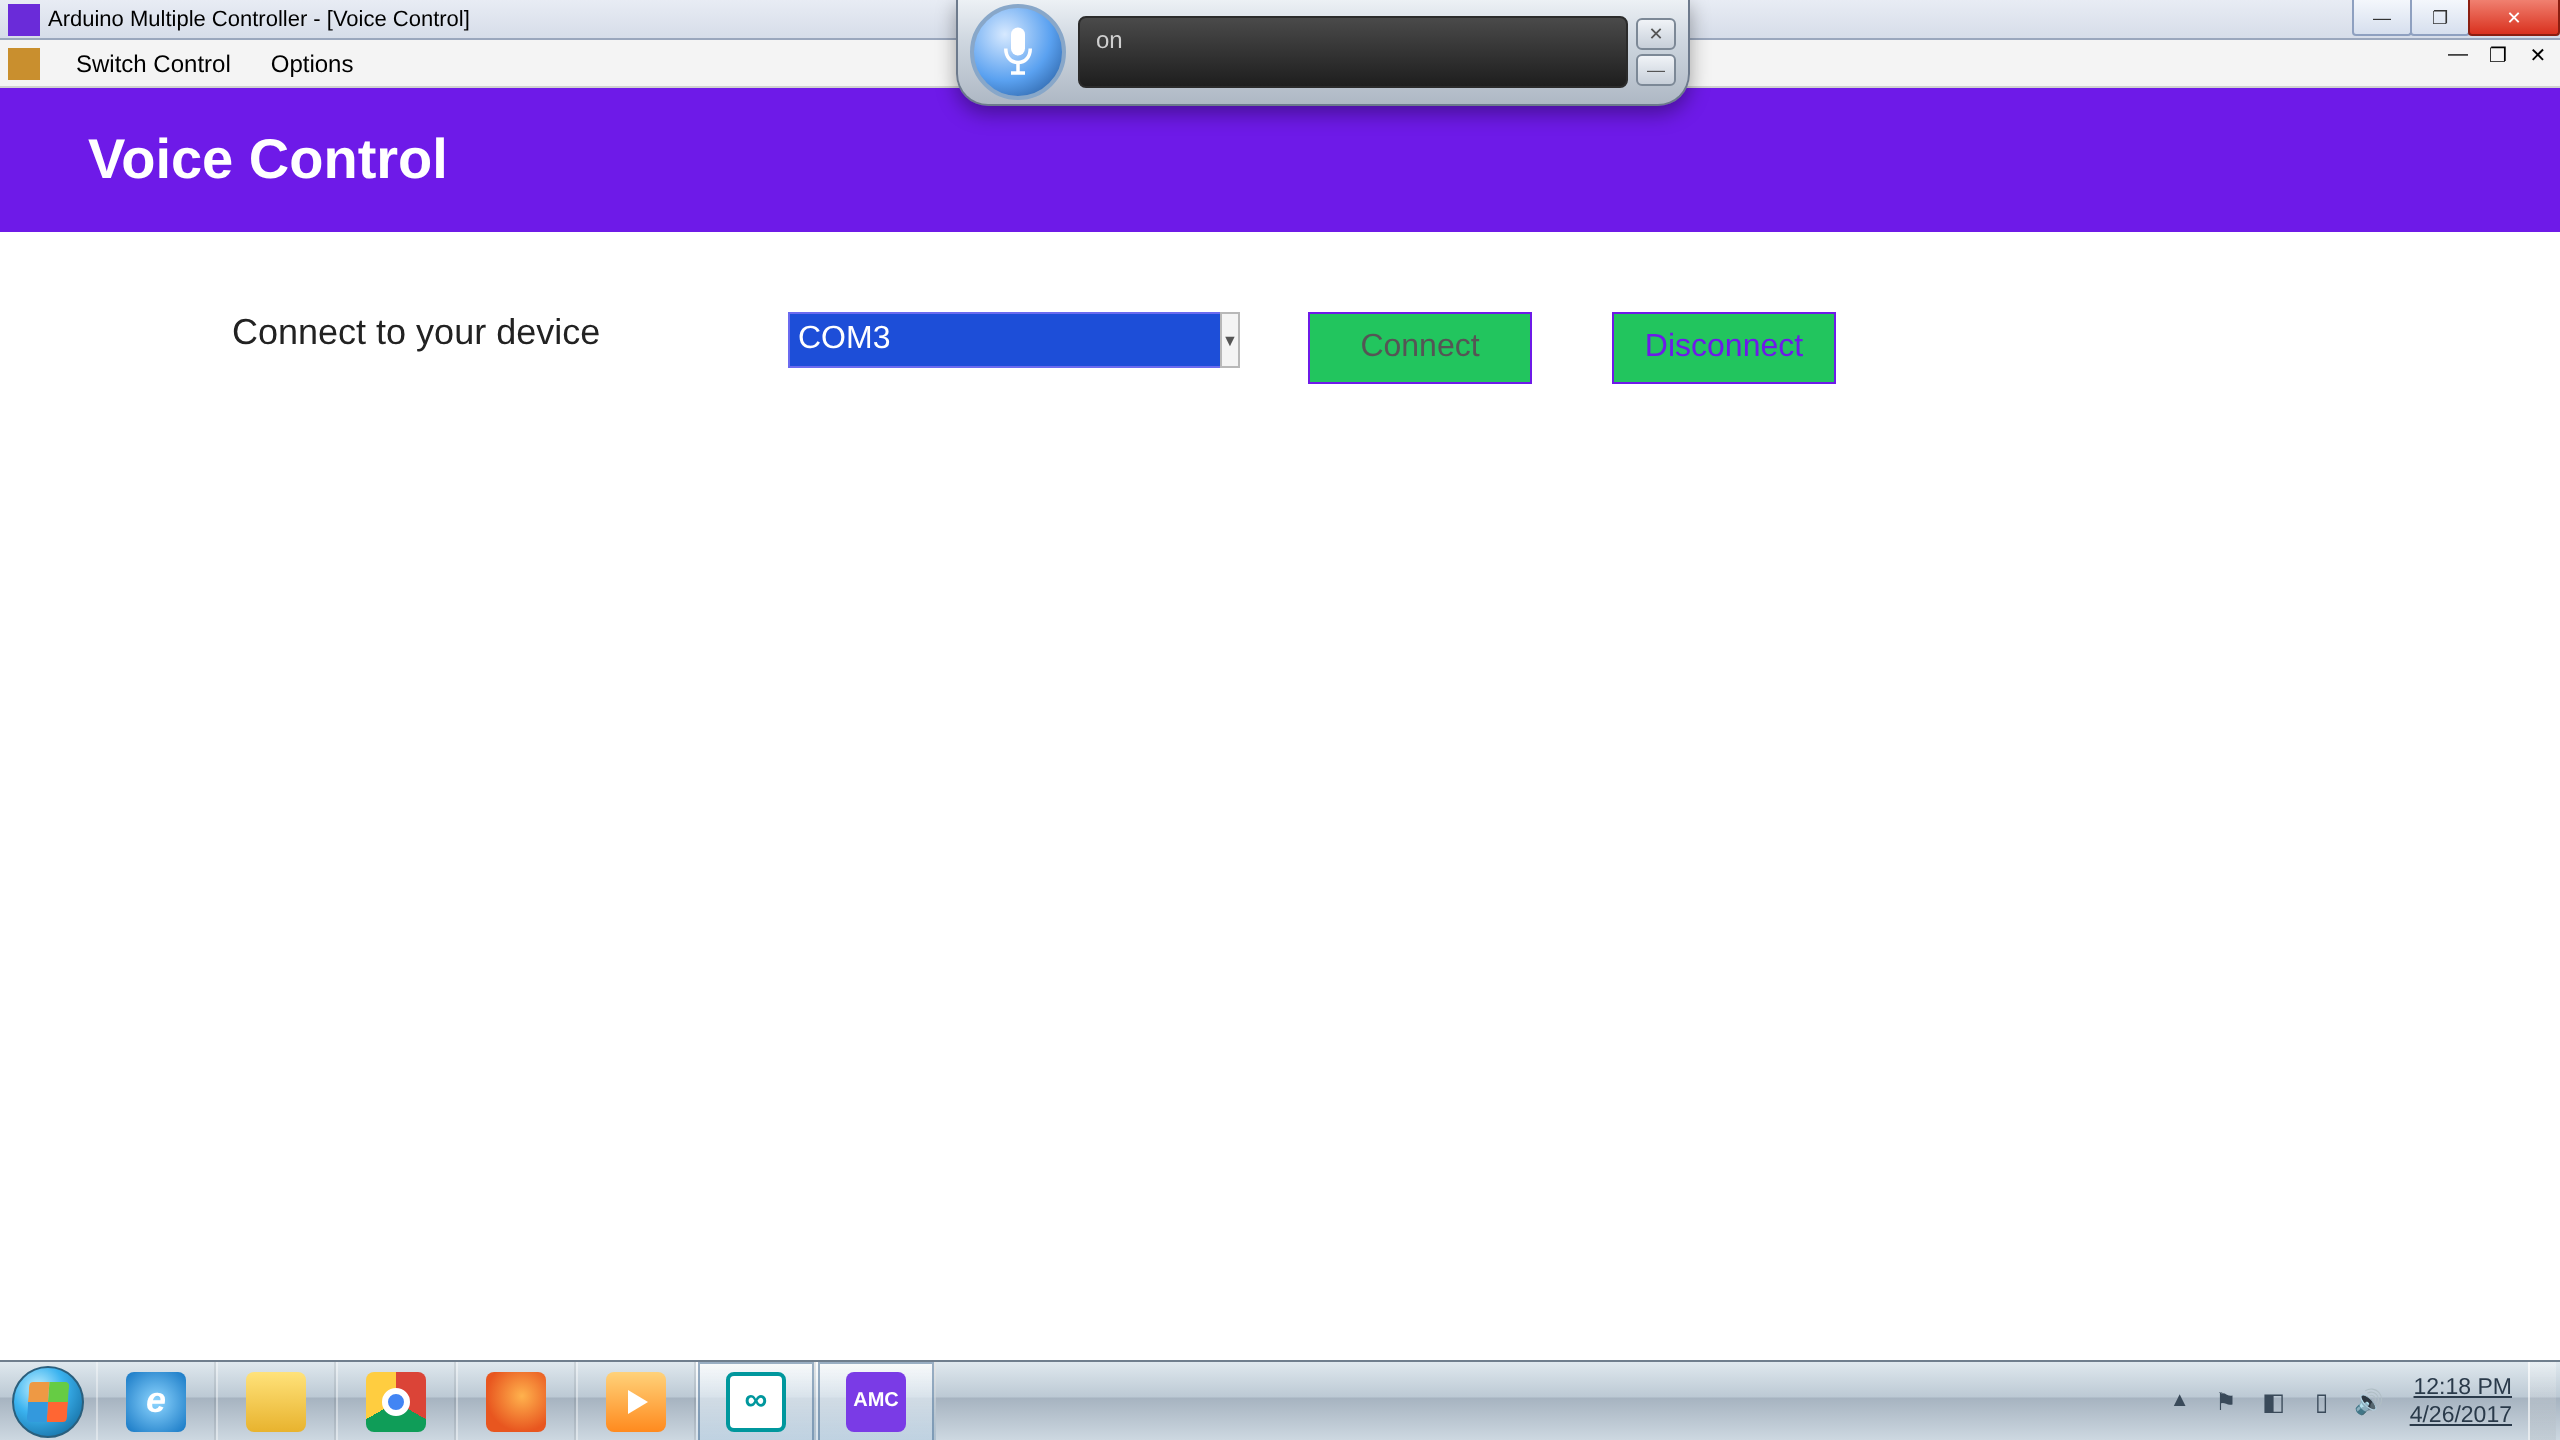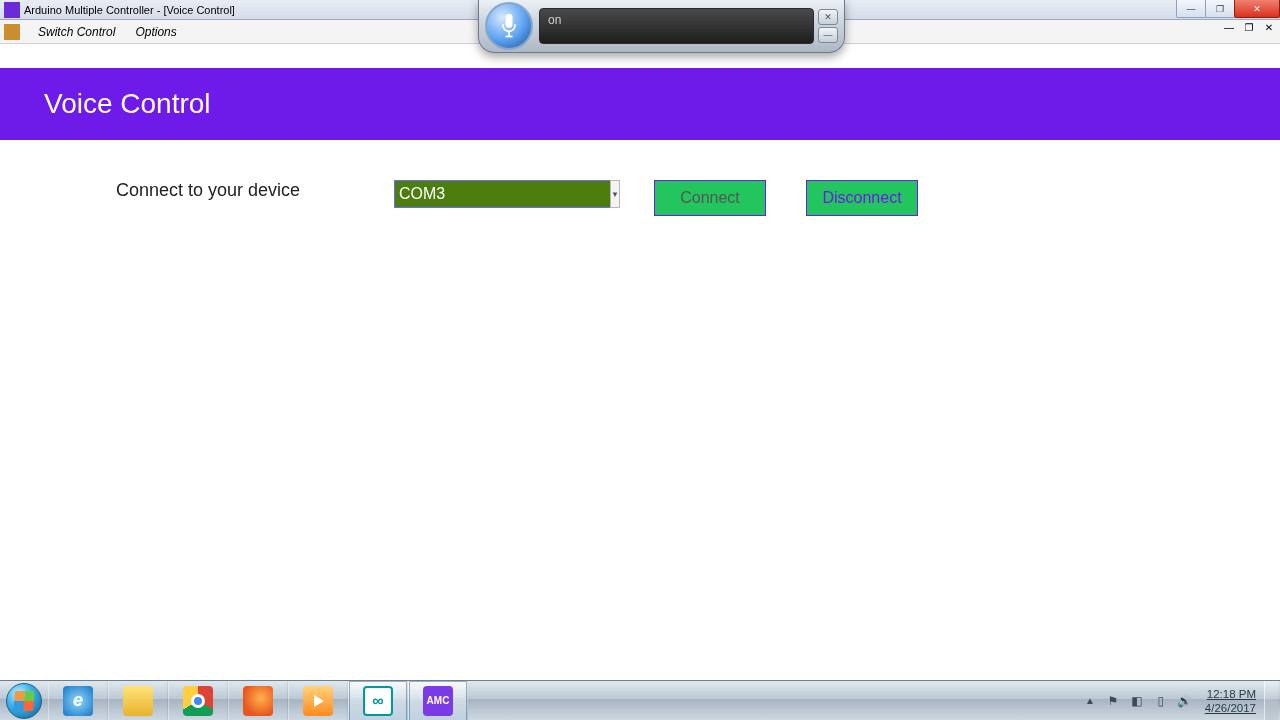--- a/index.html
+++ b/index.html
@@ -42,32 +42,32 @@
   display: flex; align-items: center;
   font-size: 12px; color: #000;
   padding: 0 4px;
   border-bottom: 1px solid #d0d0d0;
   position: relative;
 }
 .menu-bar .menu-icon {
   width: 16px; height: 16px; margin-right: 8px;
   background: #c98f2e; display: inline-block;
 }
-.menu-bar .menu-item { padding: 2px 10px; cursor: default; font-style: italic; }
+.menu-bar .menu-item { padding: 2px 10px; cursor: default; }
 .menu-bar .mdi-btns { position: absolute; right: 4px; top: 2px; display: flex; gap: 6px; font-size: 10px; }
 .menu-bar .mdi-btns span { width: 14px; text-align: center; cursor: default; }
 
 
 .header {
   height: 72px;
   background: #6e1ae8;
   display: flex; align-items: center;
   color: #fff;
   padding-left: 44px;
-  font-size: 28px; font-weight: 400; margin-top: 24px;
+  font-size: 28px; font-weight: 700;
 }
 
 
 .content {
   position: relative;
   padding: 40px 0 0 0;
   background: #fff;
   height: calc(720px - 20px - 24px - 72px - 40px);
 }
 .row {
@@ -79,21 +79,21 @@
   font-size: 18px; color: #222;
   width: 278px;
 }
 .combo {
   position: relative;
   width: 178px; height: 28px;
   display: flex;
 }
 .combo-field {
   flex: 1 1 auto;
-  background: #4d7c0f;
+  background: #1d4ed8;
   color: #fff;
   border: 1px solid #6b6bf0;
   font-size: 16px;
   padding: 2px 4px;
   outline: none;
 }
 .combo-arrow {
   width: 18px; height: 28px;
   background: #f4f4f4;
   border: 1px solid #b8b8b8;

